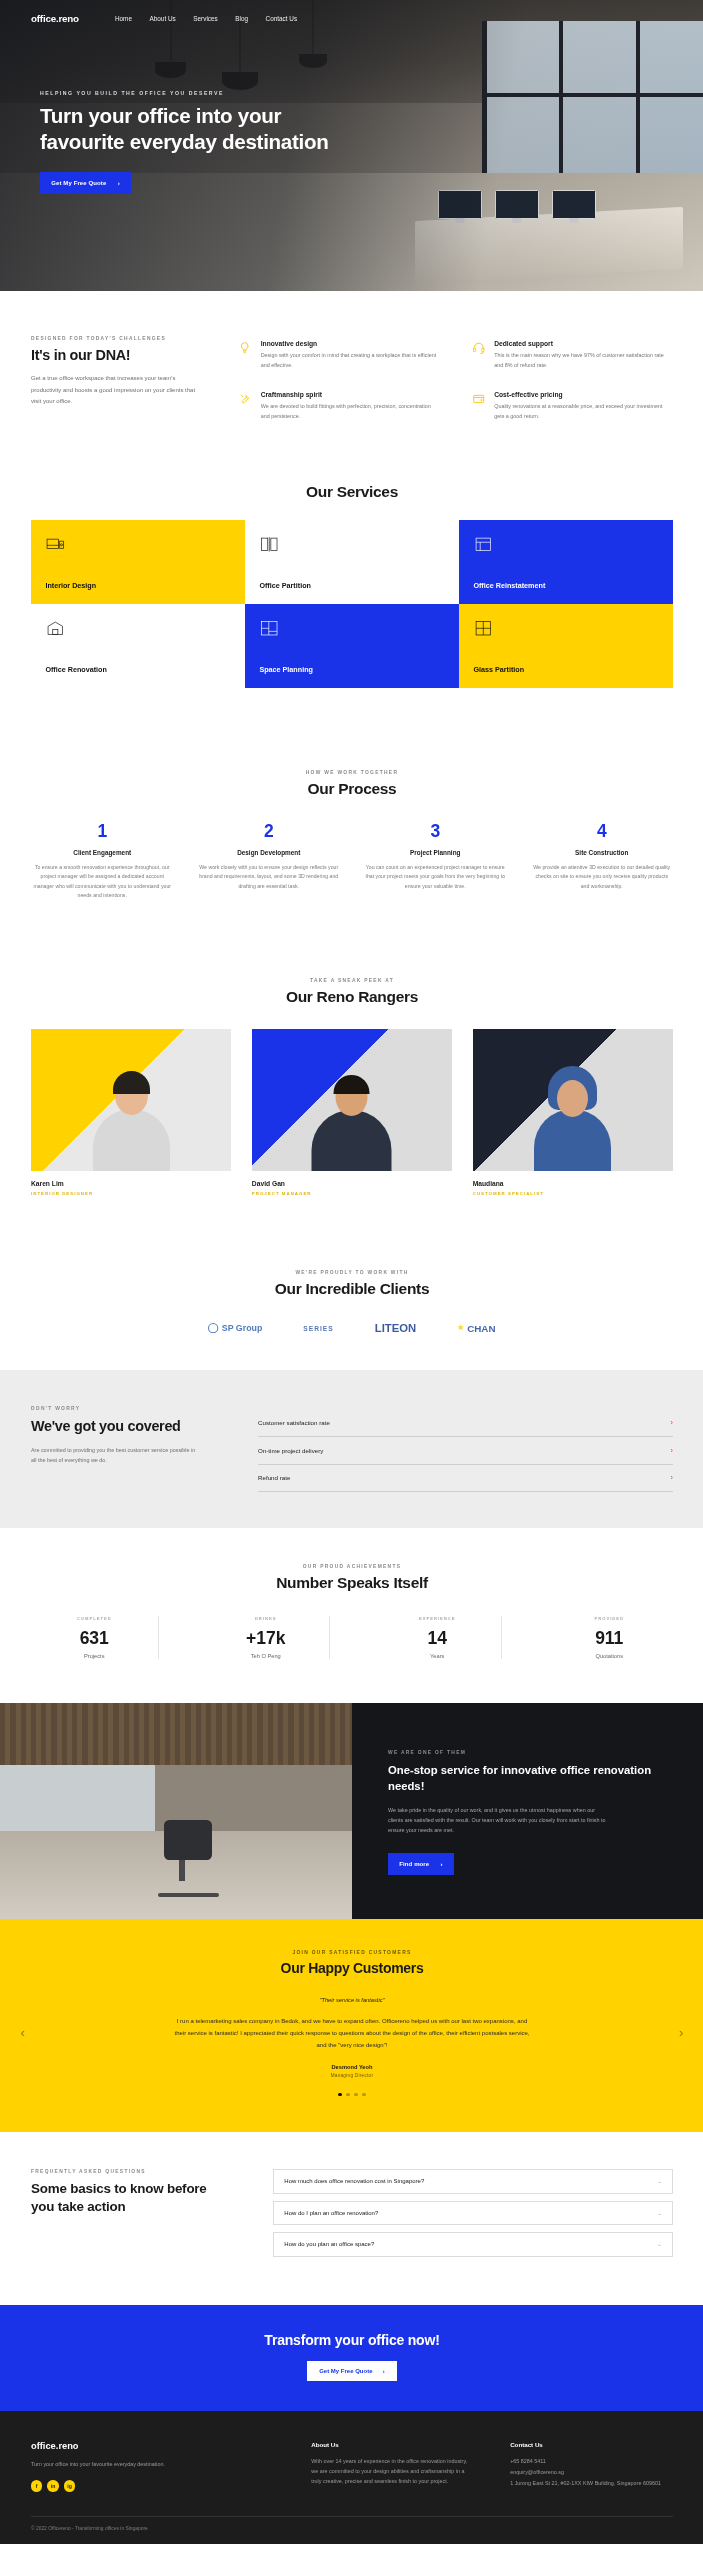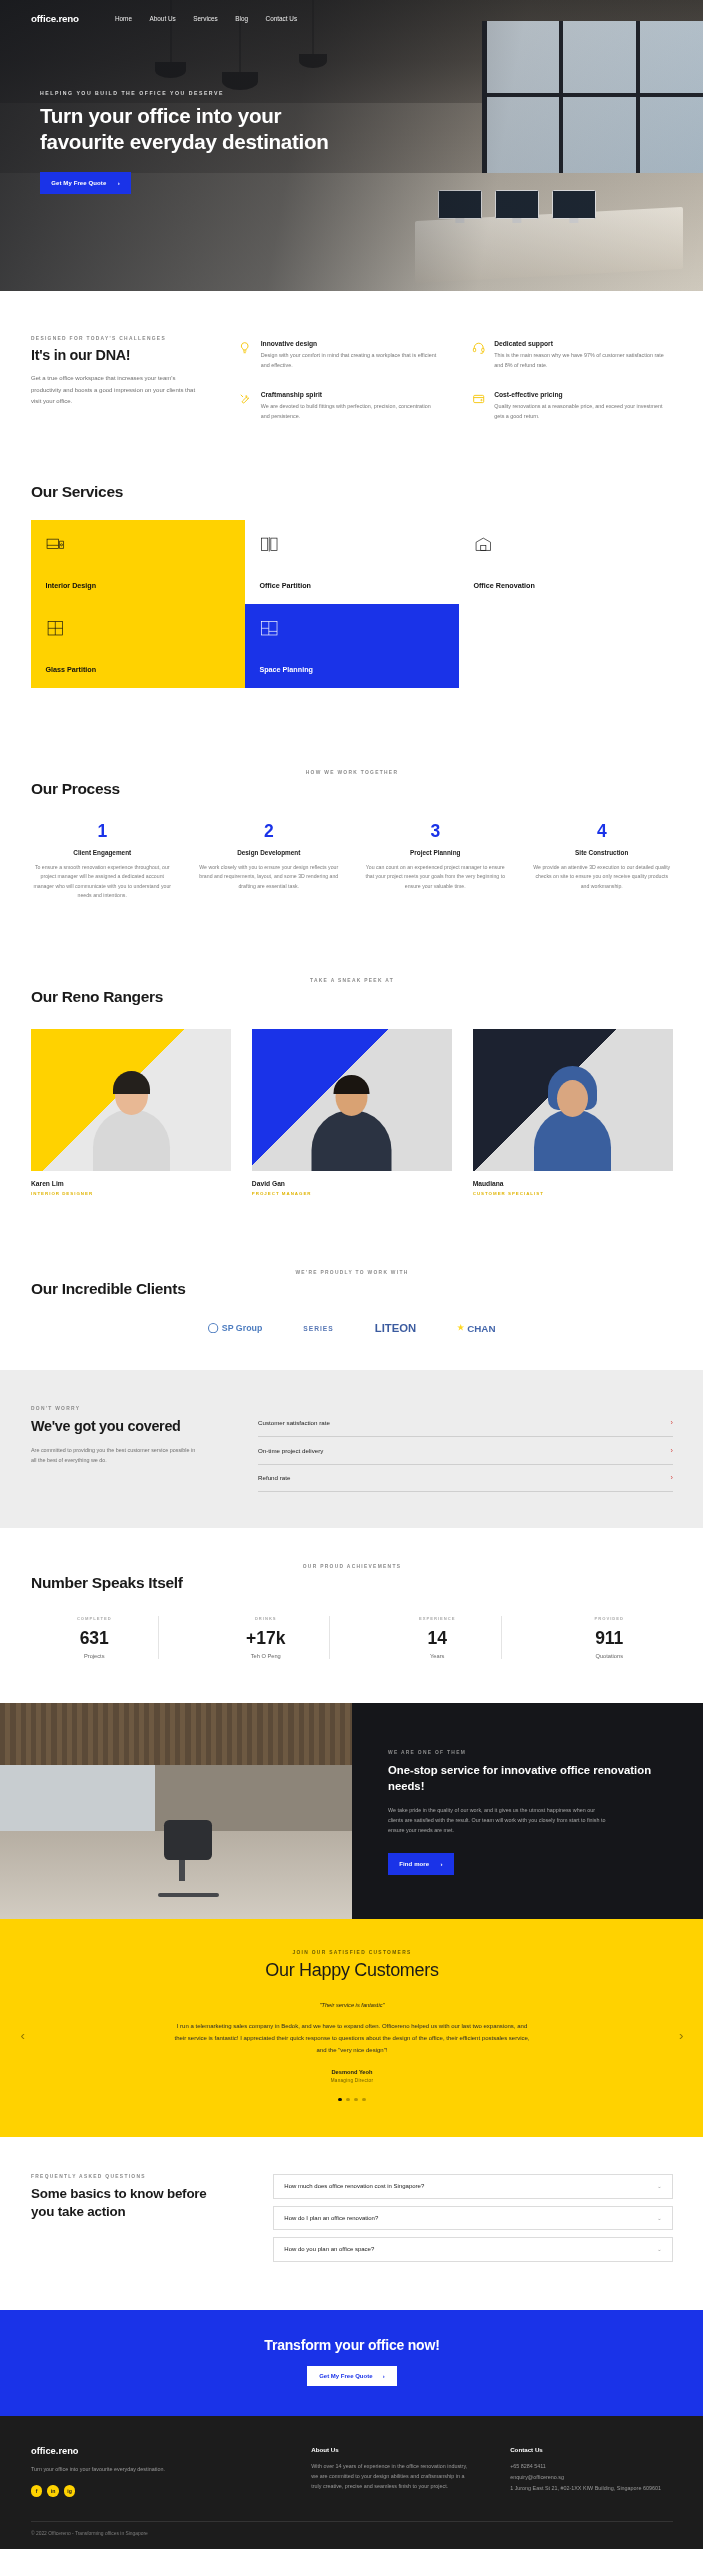--- a/index.html
+++ b/index.html
@@ -77,21 +77,21 @@
     background: #1a33e8; color: #fff; font-size: 6px; font-weight: 600;
     padding: 7.2px 11.3px; margin-top: 17.5px; border: none; cursor: pointer;
     letter-spacing: 0.1px;
   }
   .btn-primary .arr { font-size: 6.2px; }
   .eyebrow {
     font-size: 4.9px; letter-spacing: 1.3px; text-transform: uppercase;
     color: #8a8a8a; font-weight: 700; text-align: center;
   }
   .sec-title {
-    font-size: 15.5px; font-weight: 700; text-align: left; letter-spacing: -0.3px; margin-top: 5.2px;
+    font-size: 15.5px; font-weight: 700; text-align: center; letter-spacing: -0.3px; margin-top: 5.2px;
   }
 
   
   .dna { display: flex; gap: 36px; padding: 45px 31px 41px; }
   .dna-left { width: 170px; }
   .dna-left .eyebrow { text-align: left; }
   .dna-left h2 { font-size: 14.4px; font-weight: 700; margin-top: 6.2px; letter-spacing: -0.3px; }
   .dna-left p { font-size: 6px; line-height: 1.85; color: #6f6f6f; margin-top: 10.3px; }
   .dna-right { flex: 1; display: grid; grid-template-columns: 1fr 1fr; gap: 20.6px 31px; padding-top: 4.1px; }
   .dna-item { display: flex; gap: 8.2px; }
@@ -176,21 +176,21 @@
   .onestop-txt {
     width: 352px; background: #15161a; color: #fff; padding: 47px 36px 0;
   }
   .onestop-txt .eyebrow { text-align: left; color:#8f8f8f; }
   .onestop-txt h2 { font-size: 11.3px; font-weight: 700; margin-top: 7.2px; line-height: 1.45; }
   .onestop-txt p { font-size: 5.4px; line-height: 1.9; color: #a6a6a6; margin-top: 10.3px; max-width: 222px; }
 
   
   .testi { background: #ffd200; padding: 31px 31px 36px; text-align: center; position: relative; }
   .testi .eyebrow { color: #6b5b00; }
-  .testi h2 { font-size: 18px; font-weight: 400; margin-top: 5.2px; letter-spacing:-0.3px; }
+  .testi h2 { font-size: 14px; font-weight: 700; margin-top: 5.2px; letter-spacing:-0.3px; }
   .testi-quote-label { font-size: 5.7px; font-style: italic; margin-top: 21.6px; }
   .testi-body { font-size: 6px; line-height: 2; max-width: 355px; margin: 11.3px auto 0; color: #2a2a2a; }
   .testi-author { font-size: 5.7px; font-weight: 700; margin-top: 13.4px; }
   .testi-role { font-size: 4.6px; color: #6b5b00; margin-top: 3.1px; letter-spacing: 0.3px; }
   .dots { display:flex; gap:4.6px; justify-content:center; margin-top: 14.4px; }
   .dot { width: 3.6px; height: 3.6px; border-radius: 50%; background: rgba(0,0,0,.28); cursor:pointer; }
   .dot.active { background: #111; }
   .testi-arrow {
     position: absolute; top: 50%; font-size: 13.4px; color: rgba(0,0,0,.45); cursor: pointer;
   }
@@ -348,46 +348,55 @@
     <div class="svc white">
       <div class="svc-ico">
         <svg viewBox="0 0 40 40" width="20.6" height="20.6" fill="none" stroke="#111" stroke-width="1.3">
             <rect x="5" y="8" width="12" height="24"></rect>
             <rect x="23" y="8" width="12" height="24"></rect>
             <path d="M20 6v28"></path>
           </svg>
       </div>
       <h3>Office Partition</h3>
     </div>
+    <div class="svc blue">
+      <div class="svc-ico">
+        <svg viewBox="0 0 40 40" width="20.6" height="20.6" fill="none" stroke="#fff" stroke-width="1.3">
+            <rect x="6" y="8" width="28" height="24"></rect>
+            <path d="M6 16h28M14 16v16"></path>
+          </svg>
+      </div>
+      <h3>Office Reinstatement</h3>
+    </div>
     <div class="svc white">
       <div class="svc-ico">
         <svg viewBox="0 0 40 40" width="20.6" height="20.6" fill="none" stroke="#111" stroke-width="1.3">
             <path d="M6 32V16l14-8 14 8v16z"></path>
             <rect x="15" y="22" width="10" height="10"></rect>
           </svg>
       </div>
       <h3>Office Renovation</h3>
     </div>
+    <div class="svc blue">
+      <div class="svc-ico">
+        <svg viewBox="0 0 40 40" width="20.6" height="20.6" fill="none" stroke="#fff" stroke-width="1.3">
+            <rect x="5" y="7" width="30" height="26"></rect>
+            <path d="M5 20h14M19 7v26M19 26h16"></path>
+          </svg>
+      </div>
+      <h3>Space Planning</h3>
+    </div>
     <div class="svc yellow">
       <div class="svc-ico">
         <svg viewBox="0 0 40 40" width="20.6" height="20.6" fill="none" stroke="#111" stroke-width="1.3">
             <rect x="6" y="7" width="28" height="26"></rect>
             <path d="M20 7v26M6 20h28"></path>
           </svg>
       </div>
       <h3>Glass Partition</h3>
-    </div>
-    <div class="svc blue">
-      <div class="svc-ico">
-        <svg viewBox="0 0 40 40" width="20.6" height="20.6" fill="none" stroke="#fff" stroke-width="1.3">
-            <rect x="5" y="7" width="30" height="26"></rect>
-            <path d="M5 20h14M19 7v26M19 26h16"></path>
-          </svg>
-      </div>
-      <h3>Space Planning</h3>
     </div>
   </div>
 </section>
 
 <section class="process">
   <div class="eyebrow">How We Work Together</div>
   <h2 class="sec-title">Our Process</h2>
   <div class="proc-grid">
     <div class="proc">
       <div class="proc-num">1</div>

